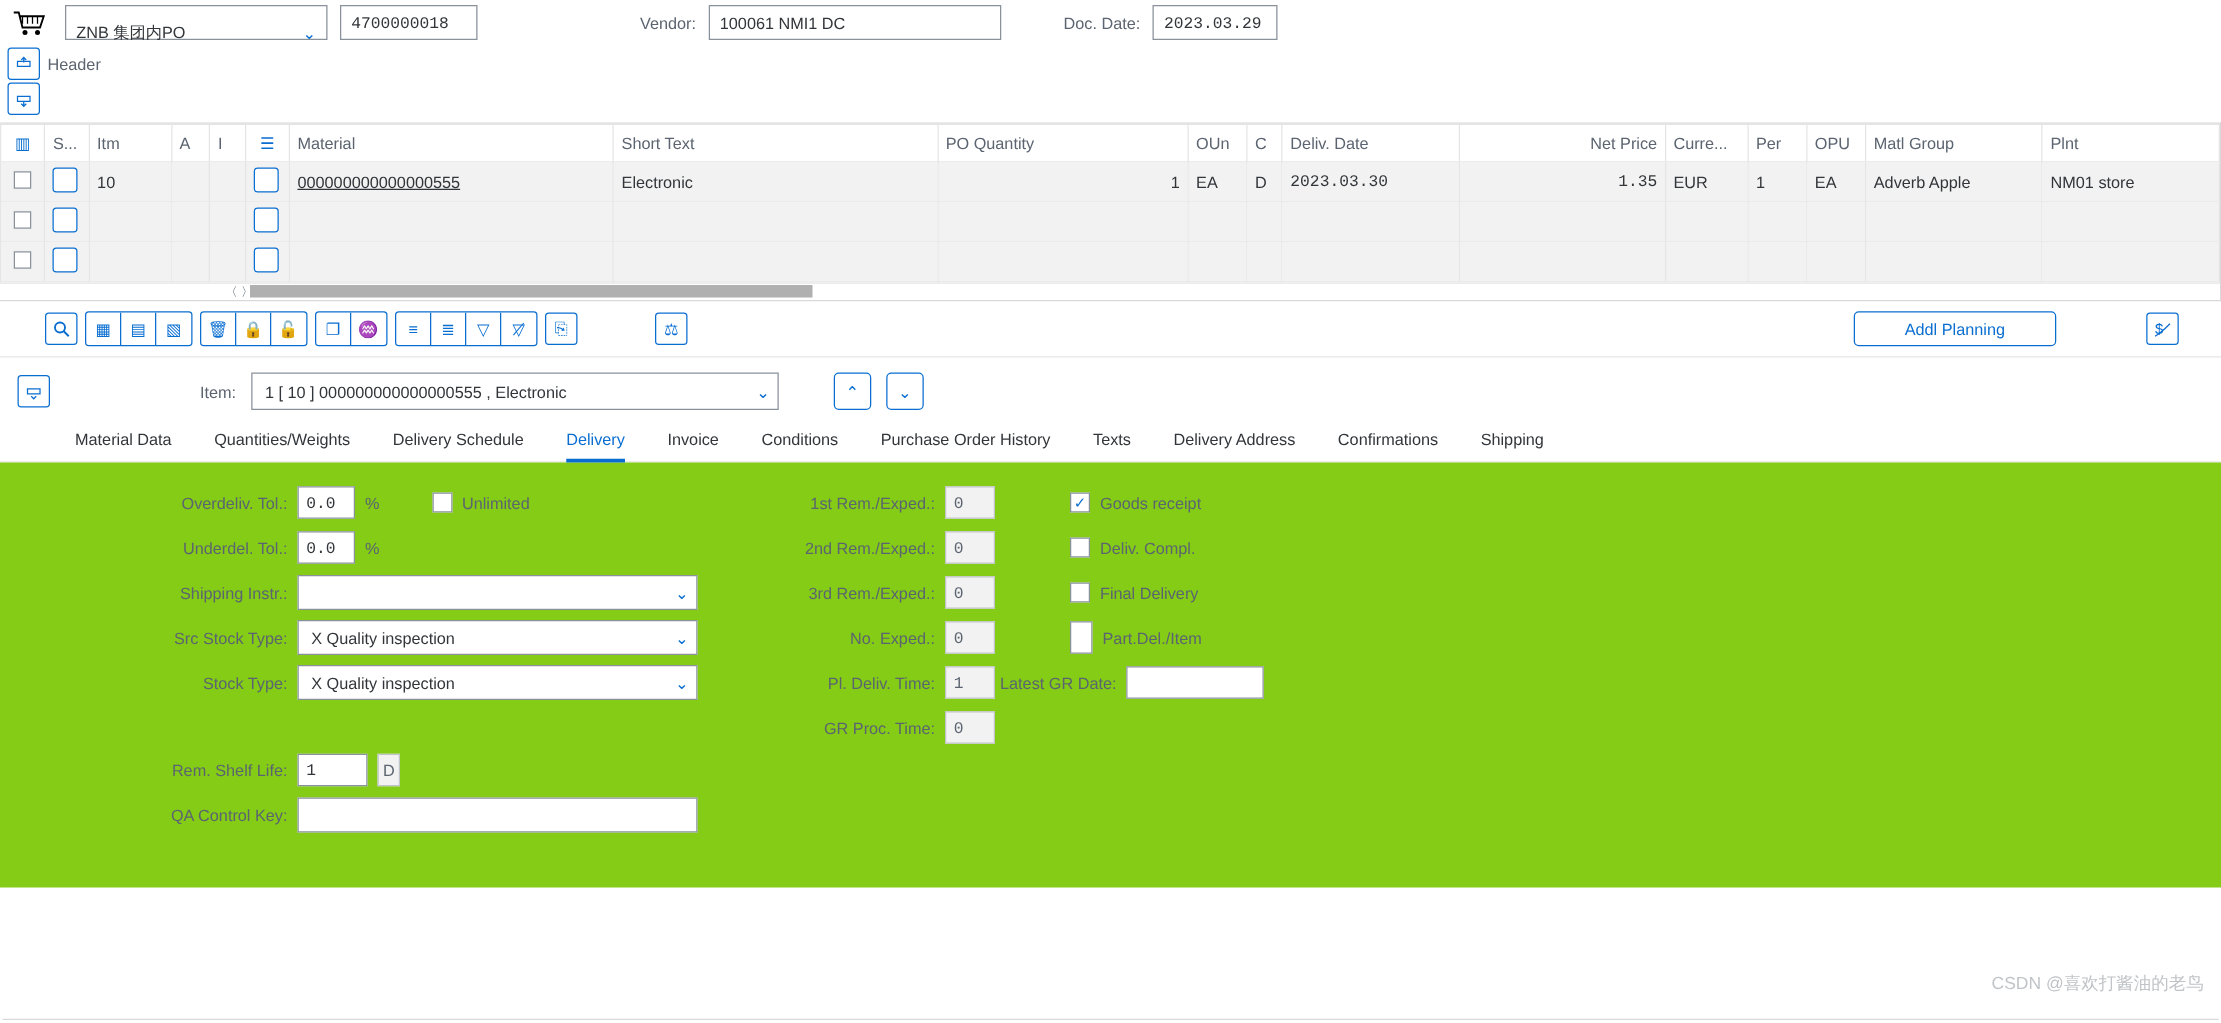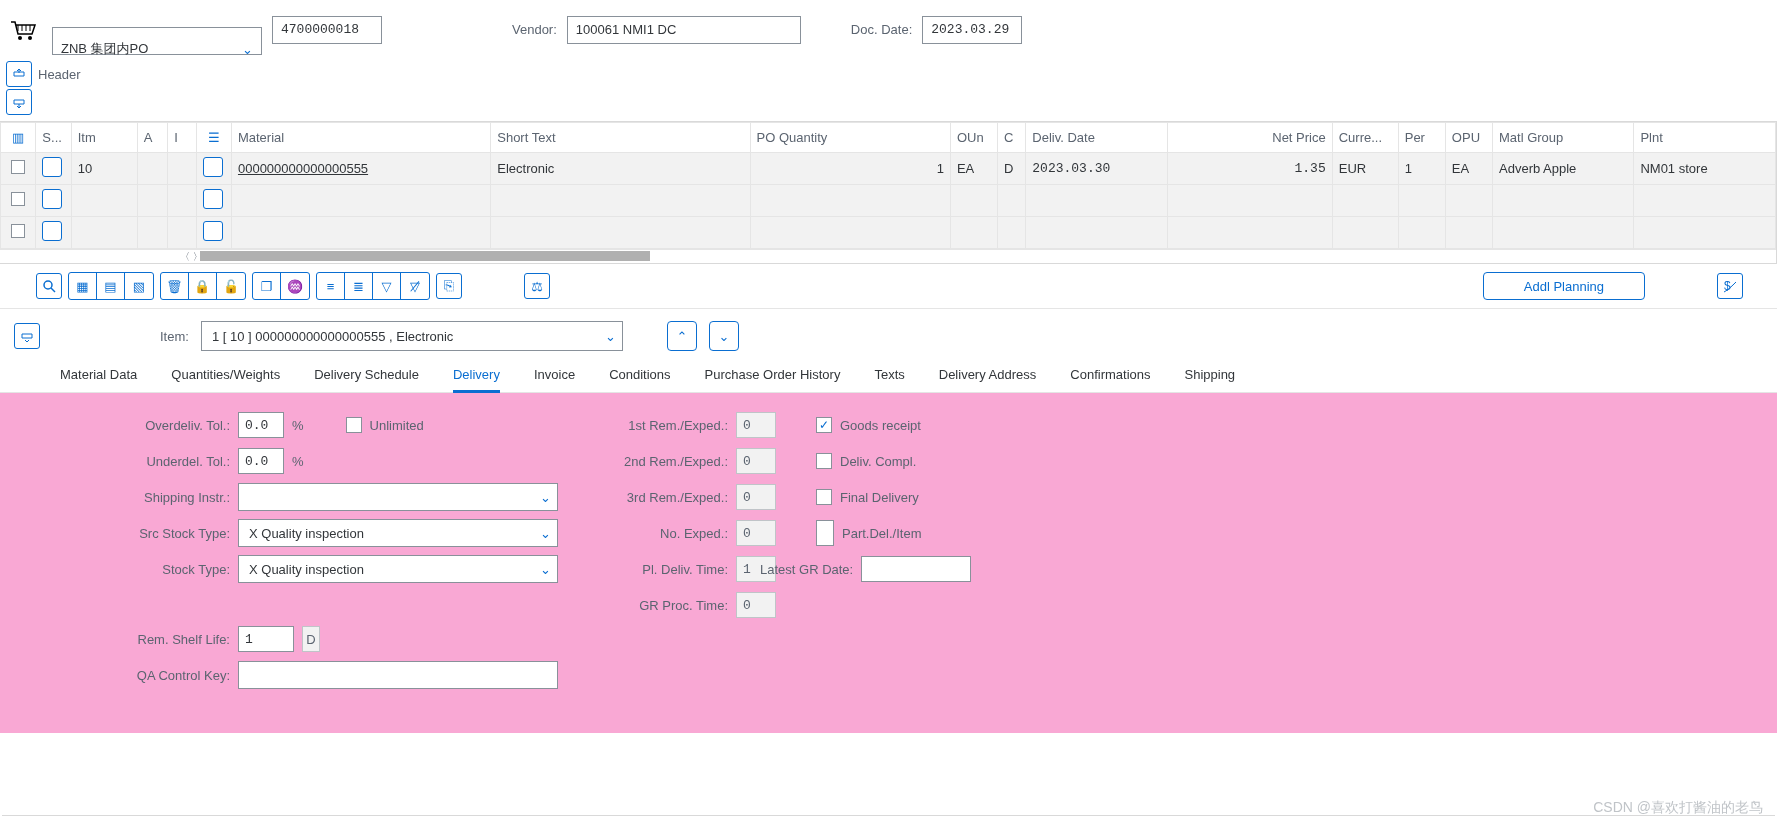--- a/index.html
+++ b/index.html
@@ -35,21 +35,20 @@
     width: 36px; height: 28px;
     display: inline-flex; align-items: center; justify-content: center;
     background: #fff;
   }
   .combo {
     display: inline-flex; align-items: center;
     border: 1px solid #89919a;
     background: #fff;
     height: 28px;
     padding: 16px 4px 0 8px;
-    margin-top: 23px;
   }
   .combo .txt { flex: 1; }
   .combo .chev { color: #0a6ed1; padding: 0 4px; }
   .field-input {
     border: 1px solid #89919a;
     background: #fff;
     height: 28px;
     padding: 0 8px;
     display: inline-flex;
     align-items: center;
@@ -138,22 +137,22 @@
     padding: 8px 0 10px 0; color: #32363a; position: relative;
   }
   .tab.active { color: #0a6ed1; }
   .tab.active::after {
     content: ""; position: absolute; left: 0; right: 0; bottom: -1px;
     height: 3px; background: #0a6ed1;
   }
 
   
   .form-area {
-    display: flex; padding: 18px 20px 0 20px; gap: 40px;
-    background: #f9a8d4;
+    display: flex; padding: 18px 20px 0 20px; gap: 60px;
+    background: #84cc16;
     height: 340px;
   }
   .col { display: flex; flex-direction: column; gap: 8px; }
   .frow { display: flex; align-items: center; gap: 8px; height: 28px; }
   .frow .flabel { text-align: right; color: #5b6470; }
   .c1 .flabel { width: 210px; }
   .c2 .flabel { width: 130px; }
   .small-input {
     border: 1px solid #89919a; height: 26px; background: #fff;
     padding: 12px 6px; display: inline-flex; align-items: center;
@@ -166,21 +165,21 @@
     border: 1px solid #89919a; height: 28px; background: #fff;
     display: flex; align-items: center; padding: 0 6px 0 10px; width: 320px;
   }
   .select .chev { color: #0a6ed1; margin-left: auto; }
   .check {
     width: 16px; height: 16px; border: 1px solid #89919a; background: #fff;
     display: inline-flex; align-items: center; justify-content: center;
     color: #0a6ed1; font-size: 12px;
   }
   .watermark {
-    position: absolute; right: 14px; bottom: 1px;
+    position: absolute; right: 14px; bottom: 22px;
     color: #c0c4c8; font-size: 14px;
   }
   .bottom-border {
     position: absolute; left: 2px; right: 2px; bottom: 2px;
     border-top: 1px solid #d9d9d9; height: 1px;
   }
 </style>
 </head>
 <body>
 

